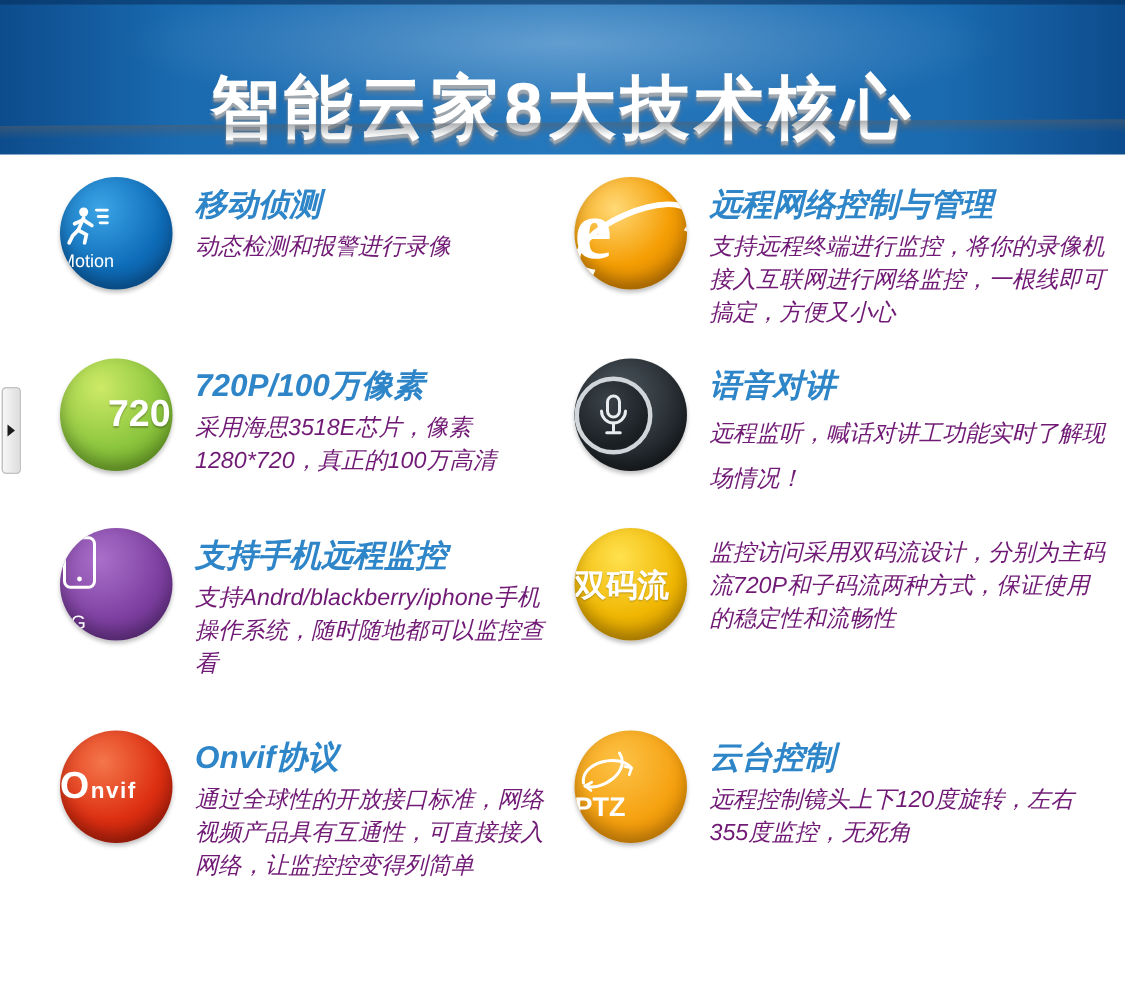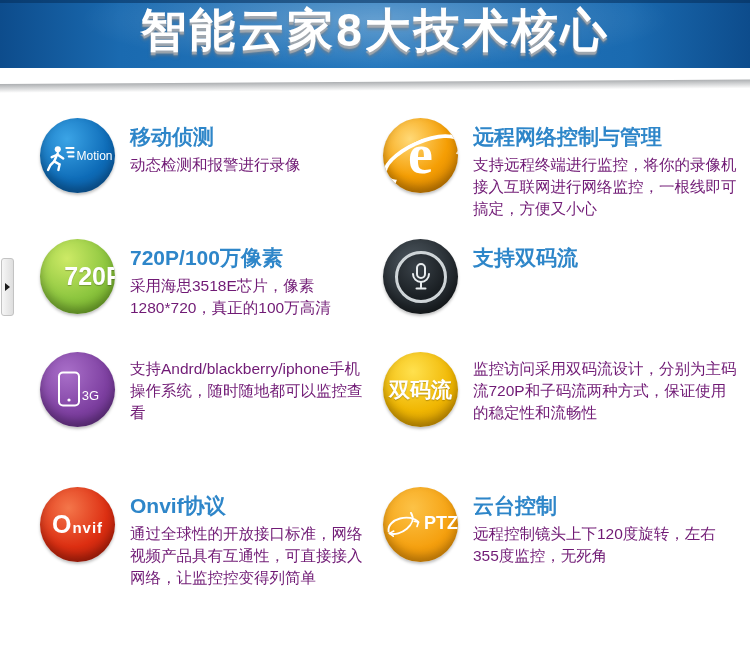--- a/index.html
+++ b/index.html
@@ -1,24 +1,24 @@
 <!DOCTYPE html>
 <html><head>
 <meta charset="utf-8">
 <style>
   html,body{margin:0;padding:0;background:#fff;}
   body{width:750px;height:663px;overflow:hidden;font-family:"Liberation Sans","DejaVu Sans",sans-serif;position:relative;}
 
   
   .banner{
-    position:relative;width:750px;height:68px;
+    position:relative;width:750px;height:103px;
     background:
       radial-gradient(ellipse 420px 70px at 50% 28%, rgba(255,255,255,.28), rgba(255,255,255,0) 70%),
       linear-gradient(90deg,#0d4c8c 0%,#1a6ab0 16%,#2678bd 50%,#1a6ab0 84%,#0d4c8c 100%);
-    display:flex;align-items:flex-start;justify-content:center;
+    display:flex;align-items:flex-end;justify-content:center;
   }
   .banner::before{content:"";position:absolute;top:0;left:0;right:0;height:3px;background:rgba(6,45,90,.55);}
   .banner::after{
     content:"";position:absolute;left:0;right:0;top:84px;height:9px;
     background:linear-gradient(180deg,rgba(90,95,100,.5),rgba(255,255,255,0));
     transform:skewY(-0.35deg);transform-origin:left;
   }
   .banner-title{
     color:#fff;font-size:46px;font-weight:bold;letter-spacing:3px;
     text-shadow:0 3px 1px rgba(170,172,175,.9),0 5px 3px rgba(120,122,125,.55);
@@ -36,29 +36,29 @@
 
   
   .grid{
     position:absolute;top:118px;left:0;width:750px;
     display:grid;grid-template-columns:343px 1fr;grid-auto-flow:column;
     grid-template-rows:121px 113px 135px auto;
     padding-left:40px;box-sizing:border-box;
   }
   .item{display:flex;align-items:flex-start;}
   .col-right .itext{width:268px;}
-  .itext{width:242px;margin-left:15px;margin-top:6px;}
+  .itext{width:242px;margin-left:15px;margin-top:6px;font-style:italic;}
   .ititle{color:#2e86c9;font-size:21px;font-weight:bold;line-height:1.2;margin-bottom:5px;white-space:nowrap;}
   .idesc{color:#701a75;font-size:15.5px;line-height:1.42;}
   .idesc.loose{line-height:1.95;}
 
   
   .badge{
     position:relative;width:75px;height:75px;border-radius:50%;flex:0 0 auto;
-    display:flex;align-items:center;justify-content:center;
+    display:flex;flex-direction:column;justify-content:center;
     box-shadow:inset 0 -6px 10px rgba(0,0,0,.28), 0 2px 3px rgba(0,0,0,.25);
     color:#fff;font-weight:bold;overflow:hidden;
   }
   .badge .blabel{position:relative;z-index:2;}
 
   .b-motion{background:radial-gradient(circle at 36% 28%, #3ba4e6, #0e6cb8 58%, #0a57a0);}
   .b-motion .blabel{font-size:12px;font-weight:normal;margin-top:1px;}
   .b-motion svg{margin-top:6px;}
 
   .b-720p{background:radial-gradient(circle at 36% 26%, #cdea66, #8dc63f 55%, #66a31f);}
@@ -135,20 +135,21 @@
 
   <div class="item">
     <div class="badge b-3g">
       <svg width="26" height="38" viewBox="0 0 26 38" fill="none" stroke="#ffffff" stroke-width="2">
         <rect x="3" y="1.5" width="20" height="33" rx="4"></rect>
         <circle cx="13" cy="29" r="1.6" fill="#ffffff" stroke="none"></circle>
       </svg>
       <span class="blabel">3G</span>
     </div>
     <div class="itext">
+      <div class="ititle">支持手机远程监控</div>
       <div class="idesc">支持Andrd/blackberry/iphone手机操作系统，随时随地都可以监控查看</div>
     </div>
   </div>
 
   <div class="item">
     <div class="badge b-onvif">
       <span class="blabel">Onvif</span>
     </div>
     <div class="itext">
       <div class="ititle">Onvif协议</div>
@@ -171,21 +172,22 @@
     <div class="badge b-mic">
       <div class="inner">
         <svg width="24" height="30" viewBox="0 0 24 30" fill="none" stroke="#e9edef" stroke-width="2" stroke-linecap="round">
           <rect x="8" y="2" width="8" height="14" rx="4"></rect>
           <path d="M4 12 a8 8 0 0 0 16 0"></path>
           <path d="M12 20 L12 25 M7.5 26.5 L16.5 26.5"></path>
         </svg>
       </div>
     </div>
     <div class="itext">
-      <div class="ititle">支持双码流</div>
+      <div class="ititle">语音对讲</div>
+      <div class="idesc loose">远程监听，喊话对讲工功能实时了解现场情况！</div>
     </div>
   </div>
 
   <div class="item col-right">
     <div class="badge b-dual">
       <span class="blabel">双码流</span>
     </div>
     <div class="itext">
       <div class="idesc">监控访问采用双码流设计，分别为主码流720P和子码流两种方式，保证使用的稳定性和流畅性</div>
     </div>

